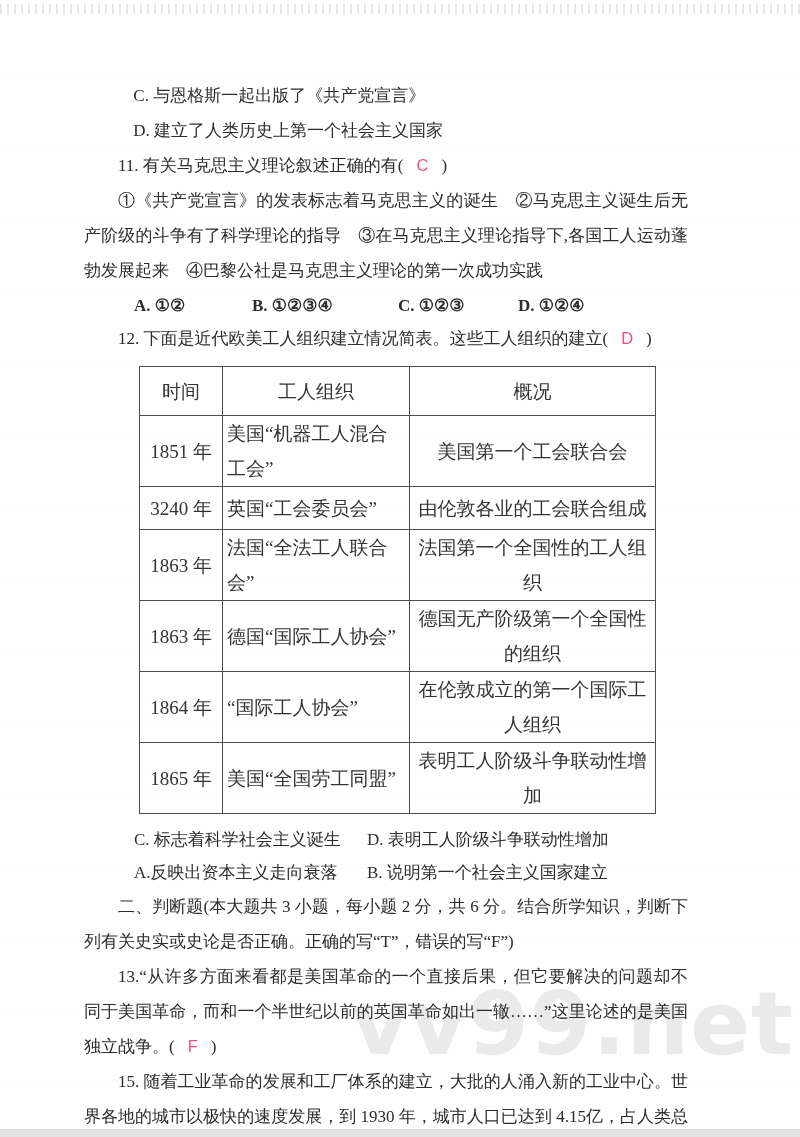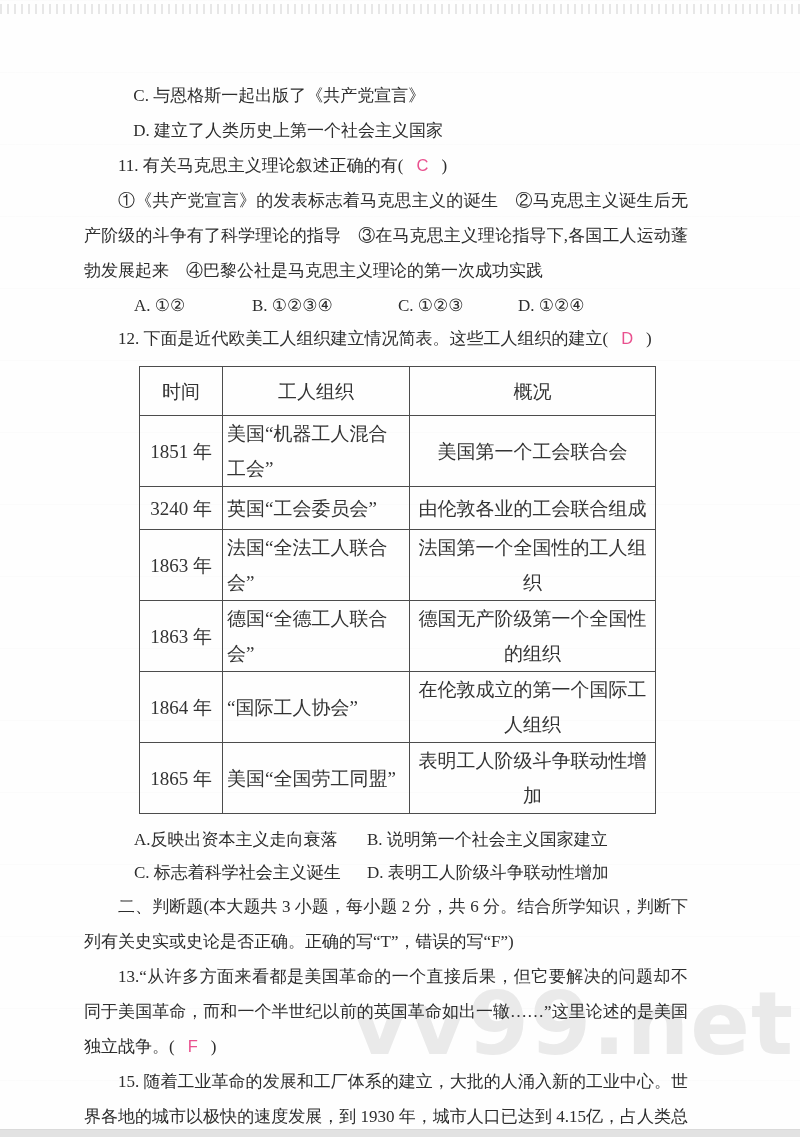--- a/index.html
+++ b/index.html
@@ -30,21 +30,21 @@
     font-size:17px;line-height:35px;
     text-align:justify;
   }
   .content p{margin:0;}
   .opt-line{text-indent:2.9em;}
   .stem{text-indent:2em;}
   .body-para{text-indent:2em;}
   .ans{color:#e9508e;padding:0 13px;font-family:"Liberation Sans","DejaVu Sans",sans-serif;font-size:16.5px;}
   .opt-row-4{
     display:grid;grid-template-columns:118px 146px 120px auto;
-    padding-left:50px;line-height:32px;margin-top:2px;
+    padding-left:50px;line-height:32px;margin-top:2px;font-weight:bold;
   }
   .opt-row-2{
     display:grid;grid-template-columns:233px auto;
     padding-left:50px;line-height:33px;
   }
   .q12-stem{text-indent:2em;line-height:32px;}
   table.org-table{
     border-collapse:collapse;margin:11px 0 9px 55px;
     font-size:19px;color:#333;
     border:1px solid #4c4c4c;
@@ -105,43 +105,43 @@
           <td class="c-org">英国“工会委员会”</td>
           <td class="c-desc">由伦敦各业的工会联合组成</td>
         </tr>
         <tr>
           <td class="c-time">1863 年</td>
           <td class="c-org">法国“全法工人联合会”</td>
           <td class="c-desc">法国第一个全国性的工人组织</td>
         </tr>
         <tr>
           <td class="c-time">1863 年</td>
-          <td class="c-org">德国“全德工人联合会”</td>
+          <td class="c-org">德国“国际工人协会”</td>
           <td class="c-desc">德国无产阶级第一个全国性的组织</td>
         </tr>
         <tr>
           <td class="c-time">1864 年</td>
           <td class="c-org">“国际工人协会”</td>
           <td class="c-desc">在伦敦成立的第一个国际工人组织</td>
         </tr>
         <tr>
           <td class="c-time">1865 年</td>
           <td class="c-org">美国“全国劳工同盟”</td>
           <td class="c-desc">表明工人阶级斗争联动性增加</td>
         </tr>
       </tbody>
     </table>
 
     <div class="opt-row-2">
+      <span>C. 标志着科学社会主义诞生</span>
+      <span>D. 表明工人阶级斗争联动性增加</span>
+    </div>
+    <div class="opt-row-2">
       <span>A.反映出资本主义走向衰落</span>
       <span>B. 说明第一个社会主义国家建立</span>
-    </div>
-    <div class="opt-row-2">
-      <span>C. 标志着科学社会主义诞生</span>
-      <span>D. 表明工人阶级斗争联动性增加</span>
     </div>
 
     <p class="section-head">二、判断题(本大题共 3 小题，每小题 2 分，共 6 分。结合所学知识，判断下列有关史实或史论是否正确。正确的写“T”，错误的写“F”)</p>
 
     <p class="body-para"><span>13.“从许多方面来看都是美国革命的一个直接后果，但它要解决的问题却不同于美国革命，而和一个半世纪以前的英国革命如出一辙……”这里论述的是美国独立战争。(</span><span class="ans">F</span><span>)</span></p>
 
 
     <p class="body-para"><span>15. 随着工业革命的发展和工厂体系的建立，大批的人涌入新的工业中心。世界各地的城市以极快的速度发展，到 1930 年，城市人口已达到 4.15亿，占人类总人口的五分之一。材料强调了工业革命引发了城市化。(</span><span class="ans">T</span><span>)</span></p>
 
   </div>

